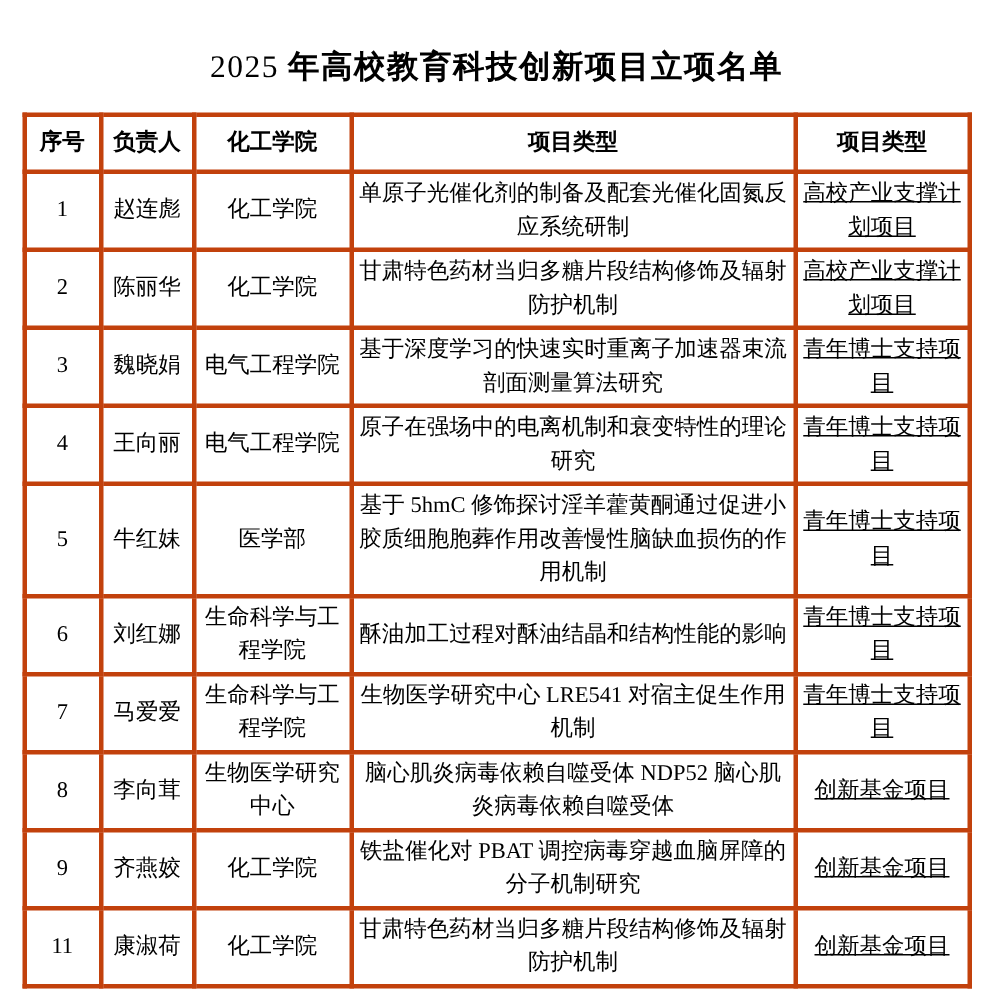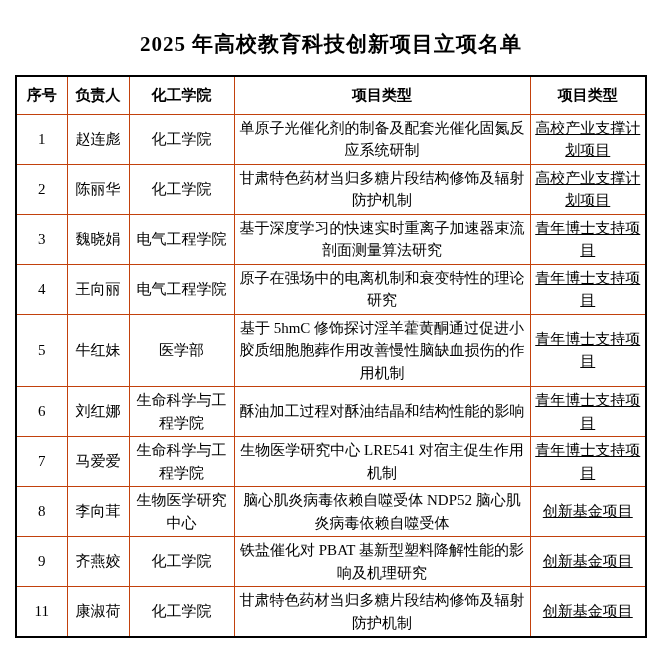--- a/index.html
+++ b/index.html
@@ -20,33 +20,33 @@
   .doc-title {
     margin-top: 30px;
     text-align: center;
     font-size: 21px;
     font-weight: bold;
     letter-spacing: 1px;
     white-space: nowrap;
   }
   .doc-title .year {
     font-family: "Liberation Serif", "DejaVu Serif", serif;
-    font-weight: bold;
+    font-weight: normal;
     margin-right: 6px;
   }
   table.project-table {
     border-collapse: collapse;
     table-layout: fixed;
     width: 630px;
     margin: 17px auto 0 auto;
     border: 2px solid #000000;
   }
   table.project-table th,
   table.project-table td {
-    border: 1px solid #c2410c;
+    border: 3px solid #c2410c;
     text-align: center;
     vertical-align: middle;
     font-size: 15px;
     line-height: 1.5;
     overflow: hidden;
   }
   table.project-table th {
     font-weight: bold;
     height: 38px;
     padding: 2px 4px;
@@ -153,21 +153,21 @@
     <td class="cell-leader">李向茸</td>
     <td class="cell-unit">生物医学研究中心</td>
     <td class="cell-project">脑心肌炎病毒依赖自噬受体 NDP52 脑心肌炎病毒依赖自噬受体</td>
     <td class="cell-type">创新基金项目</td>
   </tr>
 
   <tr>
     <td class="cell-no">9</td>
     <td class="cell-leader">齐燕姣</td>
     <td class="cell-unit">化工学院</td>
-    <td class="cell-project">铁盐催化对 PBAT 基新型塑料降解性能的影响及机理研究</td>
+    <td class="cell-project">铁盐催化对 PBAT 调控病毒穿越血脑屏障的分子机制研究</td>
     <td class="cell-type">创新基金项目</td>
   </tr>
 
 
   <tr>
     <td class="cell-no">11</td>
     <td class="cell-leader">康淑荷</td>
     <td class="cell-unit">化工学院</td>
     <td class="cell-project">甘肃特色药材当归多糖片段结构修饰及辐射防护机制</td>
     <td class="cell-type">创新基金项目</td>

